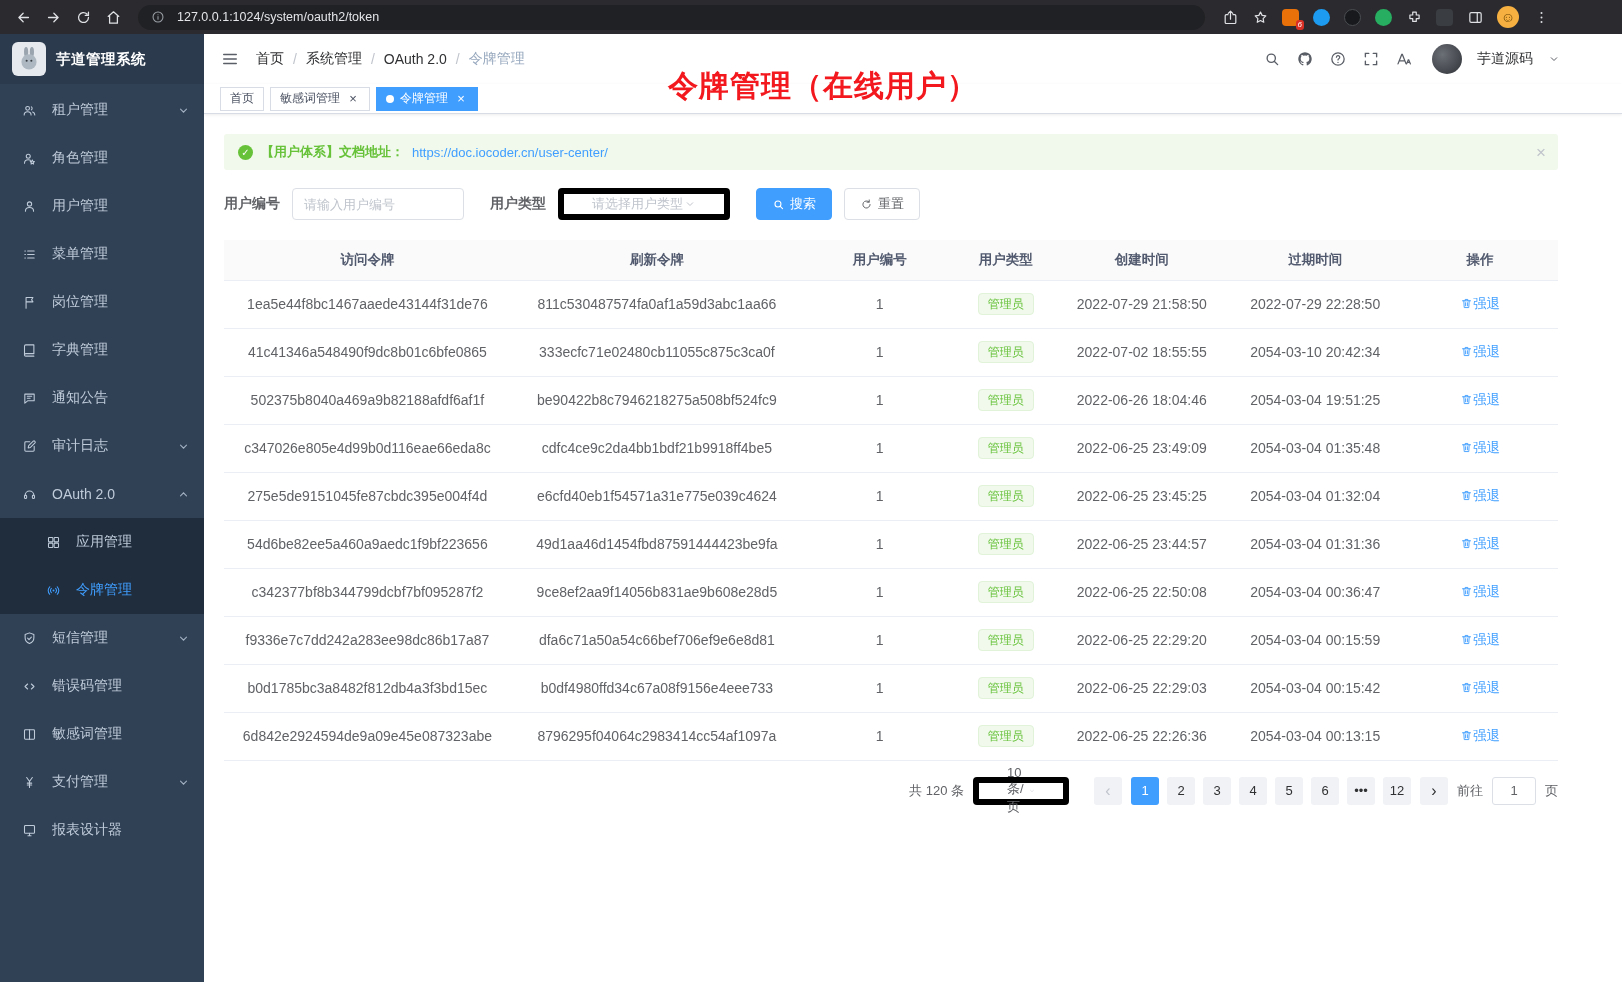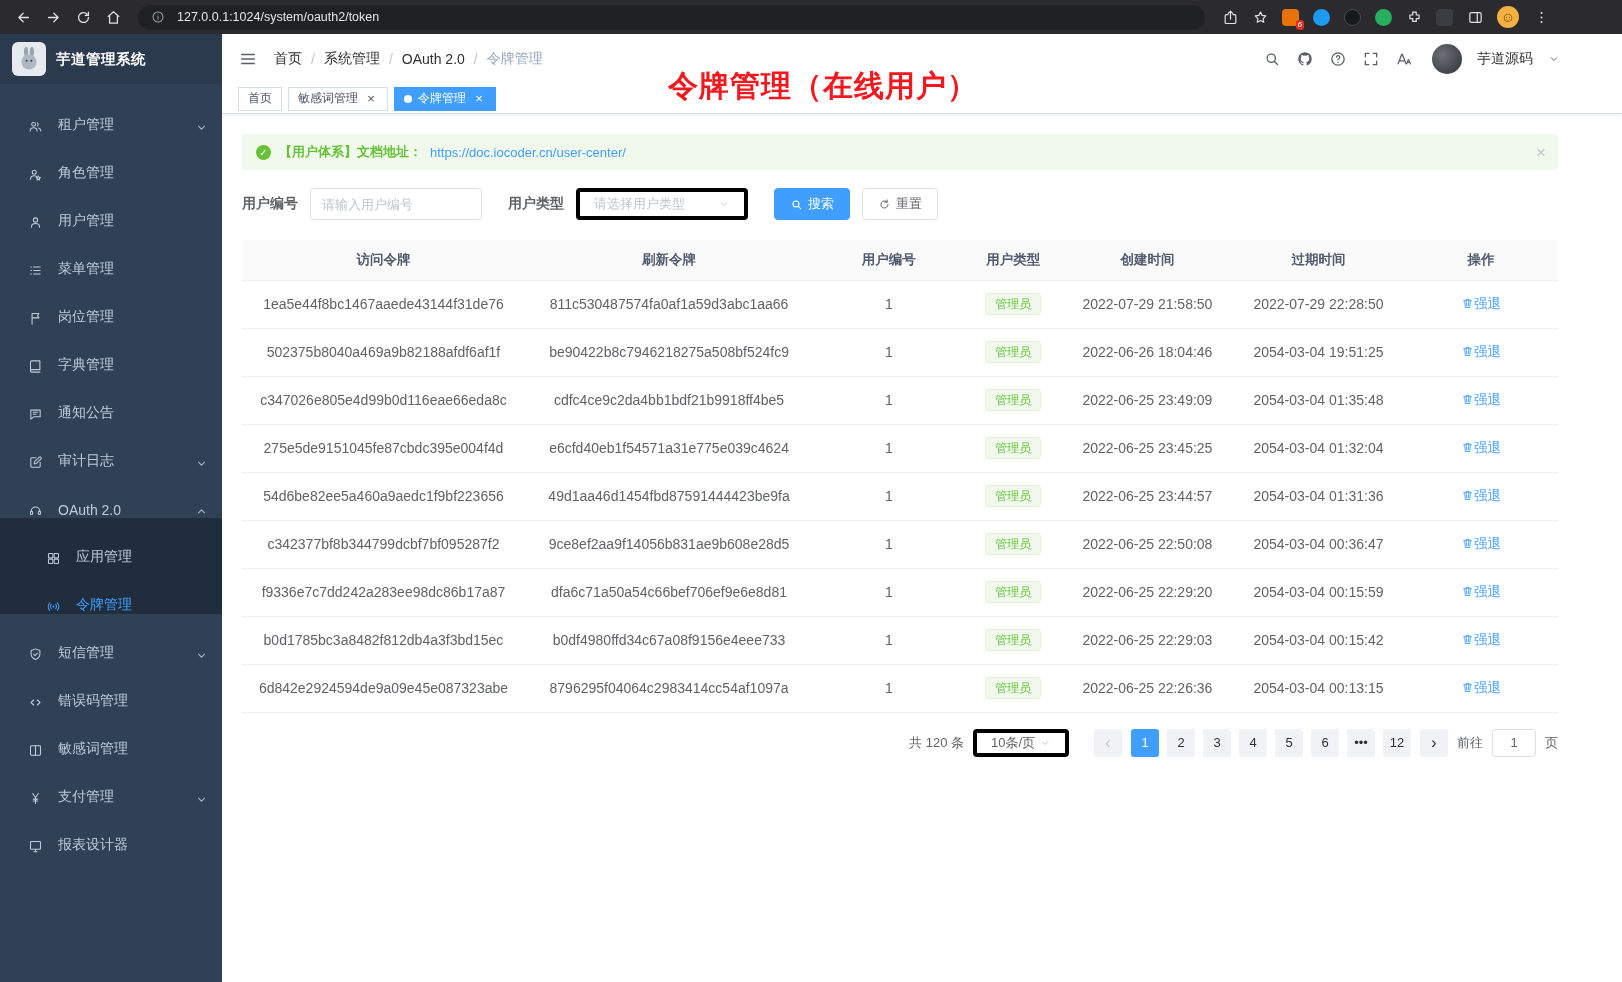--- a/index.html
+++ b/index.html
@@ -16,27 +16,27 @@
   .url-text { white-space:nowrap; overflow:hidden; }
   .ext-dot { width:17px; height:17px; border-radius:50%; flex:none; margin:0 7px; position:relative; cursor:pointer; }
   .ext-dot.square { border-radius:4px; }
   .ext-red { background:#e8710a; } .ext-blue { background:#1d9bf0; } .ext-dark { background:#17191c; border:1px solid #4a4d51; }
   .ext-green { background:#27ae60; } .ext-darker { background:#3a3d42; }
   .ext-badge { position:absolute; bottom:-4px; right:-5px; background:#d93025; color:#fff; font-size:8px; border-radius:3px; padding:0 2px; line-height:10px; }
   .avatar-smiley { width:22px; height:22px; border-radius:50%; background:#f5b041; color:#6b4300; display:flex; align-items:center; justify-content:center; font-size:14px; margin:0 7px; flex:none; cursor:pointer; }
 
   
   .app { display:flex; height:948px; }
-  .sidebar { width:222px; background:#304156; flex:none; display:flex; flex-direction:column; color:#bfcbd9; }
+  .sidebar { width:204px; background:#304156; flex:none; display:flex; flex-direction:column; color:#bfcbd9; }
   .logo { height:50px; background:#2b3a4d; display:flex; align-items:center; padding:0 12px; gap:10px; }
   .logo-img { width:34px; height:34px; border-radius:6px; background:#e6e9ed; display:flex; align-items:center; justify-content:center; flex:none; overflow:hidden; }
   .logo-img svg { width:28px; height:28px; }
   .logo-title { color:#fff; font-size:14.5px; font-weight:700; letter-spacing:.5px; white-space:nowrap; }
   .menu { flex:1; overflow:hidden; padding-top:2px; }
-  .menu-item { height:48px; display:flex; align-items:flex-end; padding:0 14px 0 28px; font-size:14px; color:#bfcbd9; cursor:pointer; white-space:nowrap; }
+  .menu-item { height:48px; display:flex; align-items:center; padding:0 14px 0 22px; font-size:14px; color:#bfcbd9; cursor:pointer; white-space:nowrap; }
   .menu-item svg.icn { width:15px; height:15px; margin-right:15px; }
   .mi-label { flex:1; }
   .chev { width:13px; height:13px; color:#a3b1c2; flex:none; }
   .chev.up { transform:rotate(180deg); }
   .submenu { background:#1f2d3d; }
   .submenu .menu-item { padding-left:46px; }
   .menu-item.active { color:#409eff; }
 
   .main { flex:1; display:flex; flex-direction:column; min-width:0; background:#fff; }
 
@@ -68,21 +68,21 @@
   .alert { height:36px; background:#f0f9eb; border-radius:3px; display:flex; align-items:center; gap:8px; padding:0 14px; font-size:13px; position:relative; }
   .check { width:15px; height:15px; border-radius:50%; background:#67c23a; color:#fff; font-size:10px; display:flex; align-items:center; justify-content:center; flex:none; }
   .alert-text { color:#67c23a; font-weight:600; }
   .alert-link { color:#409eff; text-decoration:none; cursor:pointer; }
   .alert-close { position:absolute; right:12px; color:#c0c4cc; font-size:17px; cursor:pointer; line-height:1; }
 
   .filters { display:flex; align-items:center; margin-top:18px; font-size:14px; }
   .f-label { color:#606266; font-weight:700; margin-right:12px; }
   .f-input { width:172px; height:32px; border:1px solid #dcdfe6; border-radius:4px; padding:0 11px; font-size:13px; color:#606266; margin-right:26px; outline:none; font-family:inherit; }
   .f-input::placeholder { color:#bfc4cc; }
-  .select { width:172px; height:32px; border:4px solid #000000; border-radius:4px; display:flex; align-items:center; justify-content:space-between; padding:0 14px; color:#bfc4cc; font-size:13px; margin-right:26px; cursor:pointer; background:#fff; }
+  .select { width:172px; height:32px; border:6px solid #000000; border-radius:4px; display:flex; align-items:center; justify-content:space-between; padding:0 28px; color:#bfc4cc; font-size:13px; margin-right:26px; cursor:pointer; background:#fff; }
   .select svg { width:12px; height:12px; color:#c0c4cc; }
   .btn { height:32px; border-radius:4px; border:1px solid #dcdfe6; background:#fff; color:#606266; font-size:13px; display:inline-flex; align-items:center; gap:5px; padding:0 15px; cursor:pointer; font-family:inherit; }
   .btn svg { width:13px; height:13px; }
   .btn.primary { background:#409eff; border-color:#409eff; color:#fff; margin-right:12px; }
 
   table.tokens { width:100%; border-collapse:collapse; table-layout:fixed; margin-top:20px; font-size:14px; }
   .tokens th { height:40px; background:#fafafa; color:#515a6e; font-weight:700; font-size:13.5px; border-bottom:1px solid #ebeef5; text-align:center; }
   .tokens td { height:48px; color:#606266; text-align:center; border-bottom:1px solid #ebeef5; white-space:nowrap; overflow:hidden; text-overflow:ellipsis; }
   .badge { display:inline-block; padding:2px 9px; font-size:12px; color:#67c23a; background:#f0f9eb; border:1px solid #e1f3d8; border-radius:4px; line-height:16px; }
   .action-link { color:#409eff; cursor:pointer; display:inline-flex; align-items:center; font-size:13.5px; }
@@ -441,20 +441,34 @@
             </tr>
           </thead>
         <tbody>
             <tr>
               <td>1ea5e44f8bc1467aaede43144f31de76</td>
               <td>811c530487574fa0af1a59d3abc1aa66</td>
               <td>1</td>
               <td><span class="badge">管理员</span></td>
               <td>2022-07-29 21:58:50</td>
               <td>2022-07-29 22:28:50</td>
+              <td><span class="action-link">
+                  <svg class="icn " viewBox="0 0 24 24" fill="none" stroke="currentColor" stroke-width="1.7" stroke-linecap="round" stroke-linejoin="round">
+                    <path d="M4.5 7h15M9.5 7V4.5h5V7M7 7l.8 12.5h8.4L17 7M10.3 10.5v5.8M13.7 10.5v5.8"></path>
+                  </svg>
+                  <span>强退</span>
+                </span></td>
+            </tr>
+            <tr>
+              <td>41c41346a548490f9dc8b01c6bfe0865</td>
+              <td>333ecfc71e02480cb11055c875c3ca0f</td>
+              <td>1</td>
+              <td><span class="badge">管理员</span></td>
+              <td>2022-07-02 18:55:55</td>
+              <td>2054-03-10 20:42:34</td>
               <td><span class="action-link">
                   <svg class="icn " viewBox="0 0 24 24" fill="none" stroke="currentColor" stroke-width="1.7" stroke-linecap="round" stroke-linejoin="round">
                     <path d="M4.5 7h15M9.5 7V4.5h5V7M7 7l.8 12.5h8.4L17 7M10.3 10.5v5.8M13.7 10.5v5.8"></path>
                   </svg>
                   <span>强退</span>
                 </span></td>
             </tr>
             <tr>
               <td>502375b8040a469a9b82188afdf6af1f</td>
               <td>be90422b8c7946218275a508bf524fc9</td>

